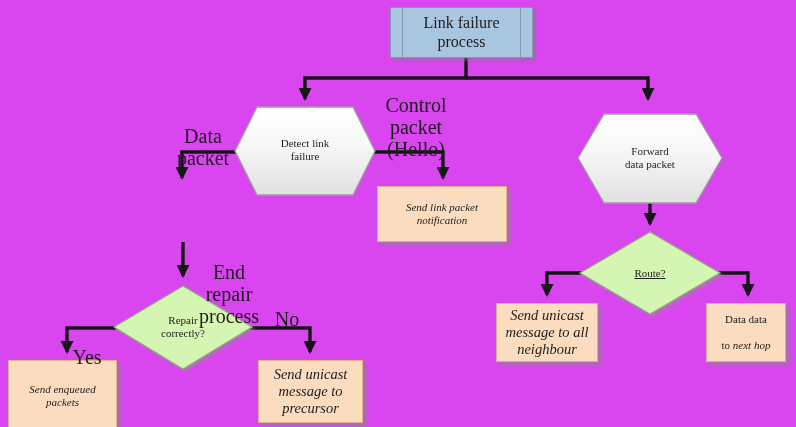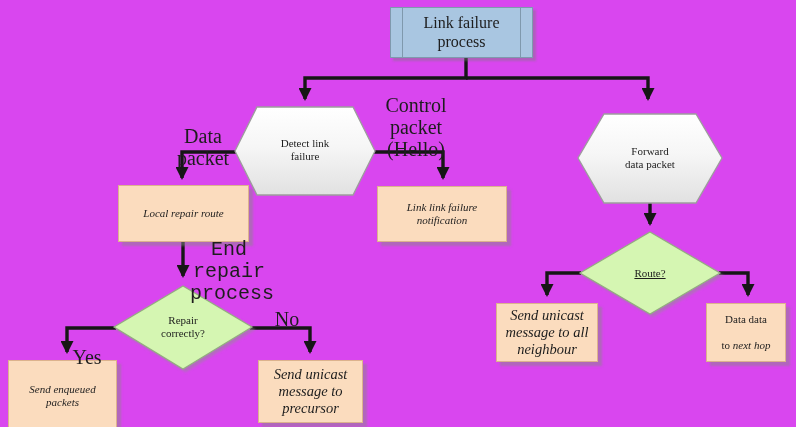--- a/index.html
+++ b/index.html
@@ -90,25 +90,22 @@
   </div>
 
   <div class="overlay-label" style="left:123px;top:302px;width:120px;height:50px;">
     <div class="label">Repair
 correctly?</div>
   </div>
   <div class="overlay-label" style="left:590px;top:259px;width:120px;height:28px;text-decoration:underline;">
     <div class="label">Route?</div>
   </div>
 
-  <div class="node action" style="left:118px;top:185px;width:131px;height:57px;">
-    <div class="label italic">Local repair route</div>
-  </div>
   <div class="node action" style="left:377px;top:186px;width:130px;height:56px;">
-    <div class="label italic">Link link failure
+    <div class="label italic">Send link packet
 notification</div>
   </div>
   <div class="node action" style="left:8px;top:360px;width:109px;height:72px;">
     <div class="label italic">Send enqueued
 packets</div>
   </div>
   <div class="node action" style="left:258px;top:360px;width:105px;height:63px;">
     <div class="label italic" style="font-size:14.5px;">Send unicast
 message to
 precursor</div>
@@ -123,18 +120,18 @@
       <span class="block">Data data</span>
       <span class="block"><span>to </span><span class="it">next hop</span></span>
     </div>
   </div>
 
   <div class="edge-label" style="left:168px;top:125px;width:70px;">Data
 packet</div>
   <div class="edge-label" style="left:378px;top:94px;width:76px;">Control
 packet
 (Hello)</div>
-  <div class="edge-label" style="left:190px;top:239px;width:78px;font-family:Liberation Mono, monospace;">End repair
+  <div class="edge-label" style="left:190px;top:261px;width:78px;">End repair
 process</div>
   <div class="edge-label" style="left:68px;top:308px;width:38px;margin-top:38px;">Yes</div>
   <div class="edge-label" style="left:268px;top:308px;width:38px;">No</div>
 
 </div>
 
 </body></html>

